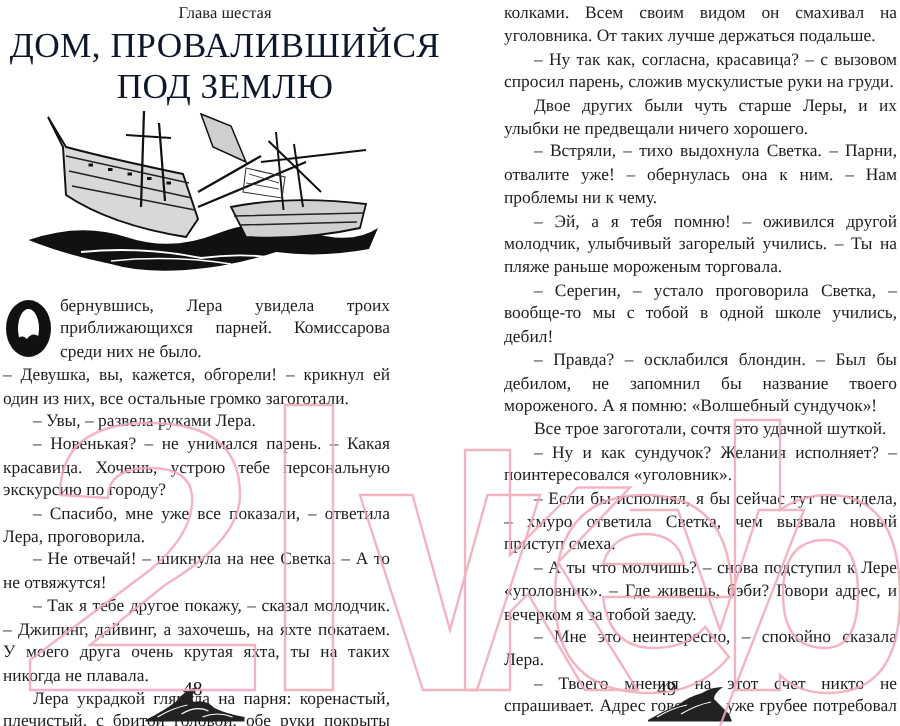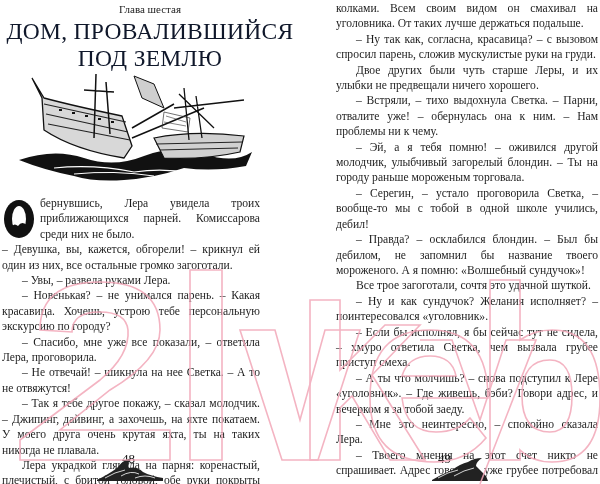--- a/index.html
+++ b/index.html
@@ -95,26 +95,26 @@
     <path d="M2 24 Q14 18 22 12 Q28 4 36 2 Q32 8 34 12 Q42 10 48 16 Q56 20 68 22 L68 25 L2 25 Z" fill="#222"></path>
     <path d="M10 22 Q20 16 30 14 M26 20 Q36 14 44 18 M40 22 Q50 18 60 22" stroke="#fff" stroke-width="0.8" fill="none"></path>
   </svg>
 </div>
 
 <div class="text-block right-text">
   <p class="noindent">колками. Всем своим видом он смахивал на уголовника. От таких лучше держаться подальше.</p>
   <p>– Ну так как, согласна, красавица? – с вызовом спросил парень, сложив мускулистые руки на груди.</p>
   <p>Двое других были чуть старше Леры, и их улыбки не предвещали ничего хорошего.</p>
   <p>– Встряли, – тихо выдохнула Светка. – Парни, отвалите уже! – обернулась она к ним. – Нам проблемы ни к чему.</p>
-  <p>– Эй, а я тебя помню! – оживился другой молодчик, улыбчивый загорелый блондин. – Ты на городу раньше мороженым торговала.</p>
+  <p>– Эй, а я тебя помню! – оживился другой молодчик, улыбчивый загорелый учились. – Ты на пляже раньше мороженым торговала.</p>
   <p>– Серегин, – устало проговорила Светка, – вообще-то мы с тобой в одной школе учились, дебил!</p>
   <p>– Правда? – осклабился блондин. – Был бы дебилом, не запомнил бы название твоего мороженого. А я помню: «Волшебный сундучок»!</p>
   <p>Все трое загоготали, сочтя это удачной шуткой.</p>
   <p>– Ну и как сундучок? Желания исполняет? – поинтересовался «уголовник».</p>
-  <p>– Если бы исполнял, я бы сейчас тут не сидела, – хмуро ответила Светка, чем вызвала грубее приступ смеха.</p>
+  <p>– Если бы исполнял, я бы сейчас тут не сидела, – хмуро ответила Светка, чем вызвала новый приступ смеха.</p>
   <p>– А ты что молчишь? – снова подступил к Лере «уголовник». – Где живешь, бэби? Говори адрес, и вечерком я за тобой заеду.</p>
   <p>– Мне это неинтересно, – спокойно сказала Лера.</p>
   <p>– Твоего мнения на этот счет никто не спрашивает. Адрес говори! – уже грубее потребовал здоровяк.</p>
 
 </div>
 
 <div class="page-number pn-right">49</div>
 <svg class="ornament orn-right" viewBox="0 0 60 26">
   <path d="M2 24 Q12 18 22 14 Q30 8 38 6 Q44 2 52 2 Q46 6 46 10 Q50 14 56 20 L58 25 L2 25 Z" fill="#222"></path>
   <path d="M8 22 Q18 16 28 14 M24 20 Q34 14 44 12" stroke="#fff" stroke-width="0.8" fill="none"></path>

